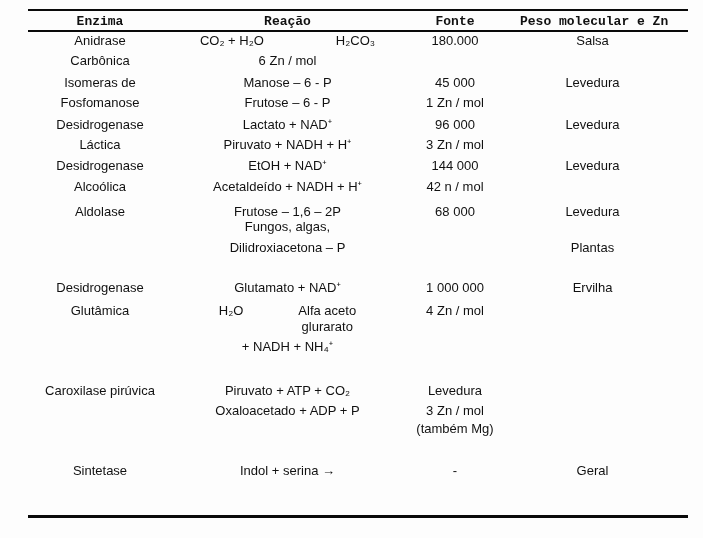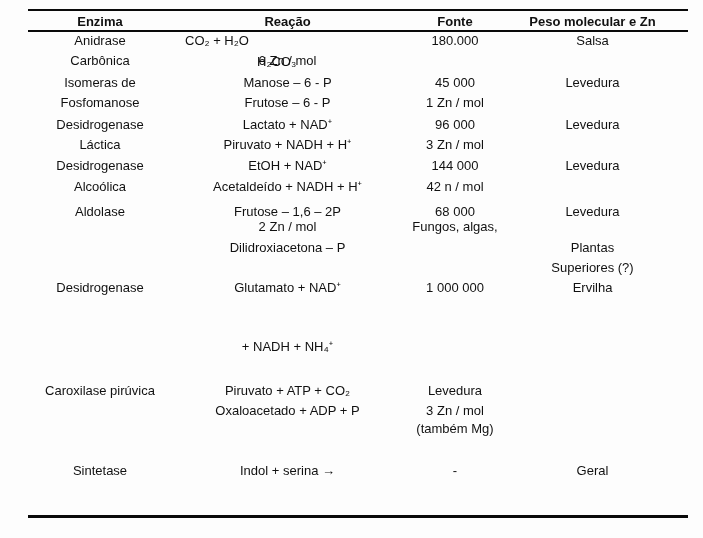--- a/index.html
+++ b/index.html
@@ -21,22 +21,22 @@
     grid-template-columns:170px 205px 130px 145px;
     padding-left:15px;
     box-sizing:border-box;
   }
   .td{
     text-align:center;
     font-size:13px;
     line-height:21px;
     white-space:nowrap;
   }
-  .header .td{font-weight:bold;font-size:13px;}
-  .split{display:flex;justify-content:center;align-items:flex-start;flex-direction:column;}
+  .header .td{font-weight:bold;font-size:13px;font-family:Liberation Mono, monospace;}
+  .split{display:flex;justify-content:center;align-items:flex-start;}
   .split .gap1{margin-left:72px;}
   .split .gap2{margin-left:55px;}
   .stack{display:inline-block;text-align:center;line-height:16px;padding-top:3px;}
   .stack span{display:block;}
   .valign-top{align-self:start;}
 </style>
 </head>
 <body>
 
 <div class="page">
@@ -112,45 +112,50 @@
 
   <div class="tr" style="top:201px">
     <div class="td">Aldolase</div>
     <div class="td">Frutose – 1,6 – 2P</div>
     <div class="td">68 000</div>
     <div class="td">Levedura</div>
   </div>
 
   <div class="tr" style="top:216px">
     <div class="td"></div>
-    <div class="td">2 Zn / mol</div>
     <div class="td">Fungos, algas,</div>
   </div>
 
   <div class="tr" style="top:237px">
     <div class="td"></div>
     <div class="td">Dilidroxiacetona – P</div>
     <div class="td"></div>
     <div class="td">Plantas</div>
   </div>
 
-  <div class="tr" style="top:257px">
-    <div class="td"></div>
-    <div class="td"></div>
-    <div class="td"></div>
-    <div class="td">Superiores (?)</div>
-  </div>
 
   <div class="tr" style="top:277px">
     <div class="td">Desidrogenase</div>
     <div class="td">Glutamato + NAD⁺</div>
     <div class="td">1 000 000</div>
     <div class="td">Ervilha</div>
   </div>
 
+  <div class="tr" style="top:300px">
+    <div class="td valign-top">Glutâmica</div>
+    <div class="td split">
+      <span>H₂O</span>
+      <span class="gap2 stack">
+        <span>Alfa aceto</span>
+        <span>glurarato</span>
+      </span>
+    </div>
+    <div class="td valign-top">4 Zn / mol</div>
+    <div class="td"></div>
+  </div>
 
   <div class="tr" style="top:336px">
     <div class="td"></div>
     <div class="td">+ NADH + NH₄⁺</div>
     <div class="td"></div>
     <div class="td"></div>
   </div>
 
   <div class="tr" style="top:380px">
     <div class="td">Caroxilase pirúvica</div>

